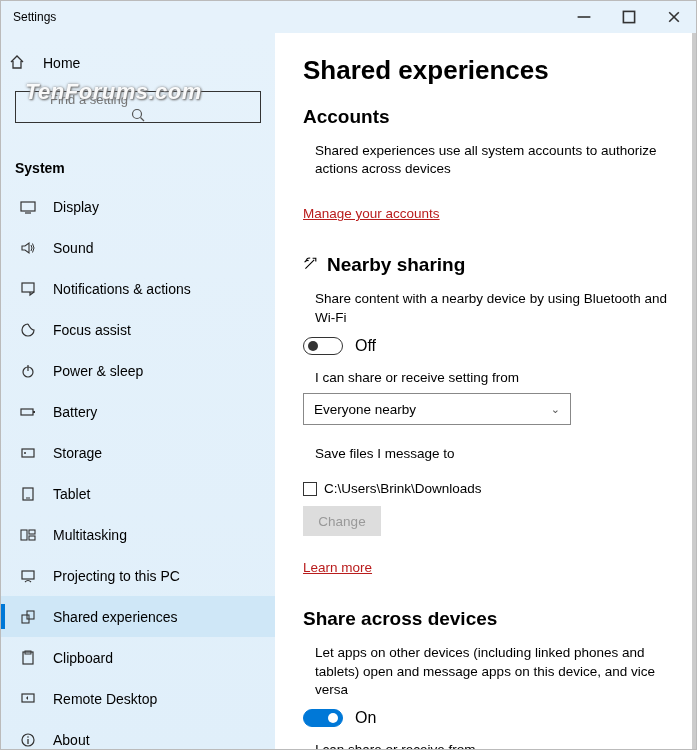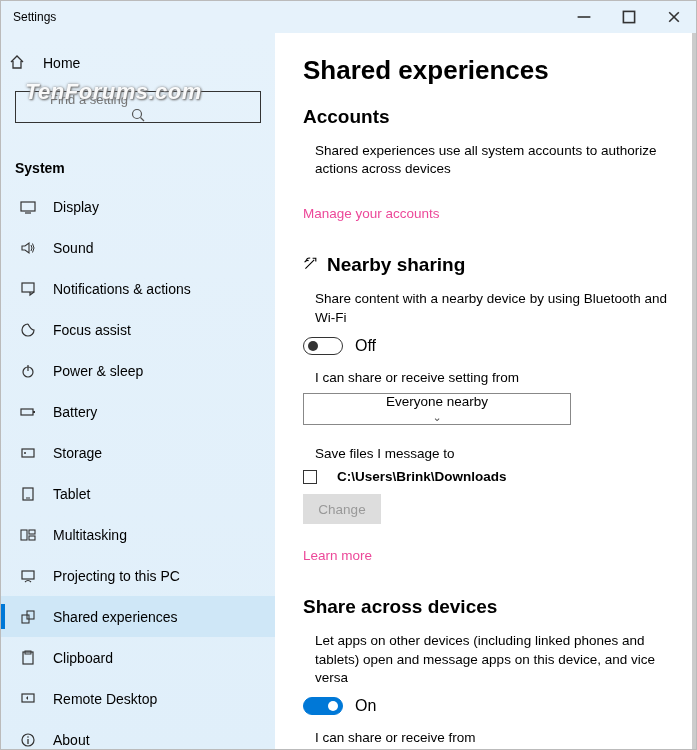--- a/index.html
+++ b/index.html
@@ -19,29 +19,29 @@
 .item { display: flex; align-items: center; height: 41px; padding-left: 18px; font-size: 14px; color: #000; cursor: pointer; position: relative; }
 .item.active { background: #cfe7f7; }
 .item.active::before { content: ""; position: absolute; left: 0; top: 8px; bottom: 8px; width: 4px; background: #0078d7; }
 .item .icon { width: 18px; margin-right: 16px; color: #333; display: flex; justify-content: center; }
 .watermark { position: absolute; top: 46px; left: 24px; font-size: 22px; font-weight: 700; color: rgba(255,255,255,0.95); text-shadow: 0 0 3px #888, 1px 1px 2px #666; font-style: italic; letter-spacing: 0.5px; pointer-events:none; }
 .main { flex: 1; padding: 22px 28px 0 28px; overflow-y: auto; position: relative; }
 .main h1 { font-size: 26px; font-weight: 600; margin-bottom: 20px; }
 .main h2 { font-size: 19px; font-weight: 600; margin: 12px 0 14px 0; display: flex; align-items: center; gap: 8px; }
 .main p { font-size: 13.5px; color: #000; line-height: 1.35; margin-bottom: 6px; margin-left: 12px; }
 .highlight { background: #ffff54; display: inline-block; padding: 1px 3px; margin-top: 4px; font-size: 13.5px; }
-.link { color: #ec4899; font-size: 13.5px; cursor: pointer; margin-top: 4px; display: inline-block; }
+.link { color: #b91c1c; font-size: 13.5px; cursor: pointer; margin-top: 4px; display: inline-block; text-decoration: underline; }
 .toggle-row { display: flex; align-items: center; gap: 12px; margin: 10px 0 14px 0; }
 .toggle { width: 40px; height: 18px; border: 1px solid #333; border-radius: 10px; position: relative; }
 .toggle::after { content: ""; position: absolute; width: 10px; height: 10px; background: #333; border-radius: 50%; top: 3px; left: 4px; }
 .toggle.on { background: #0078d7; border-color: #0078d7; }
 .toggle.on::after { background: #fff; left: auto; right: 4px; }
-.select { width: 268px; height: 32px; border: 1.5px solid #888; display: flex; align-items: center; padding: 0 10px; font-size: 13.5px; justify-content: space-between; margin-top: 6px; flex-direction: column; }
+.select { width: 268px; height: 32px; border: 1.5px solid #888; display: flex; align-items: center; padding: 0 10px; font-size: 13.5px; justify-content: space-between; margin-top: 6px; }
 .chev { font-size: 11px; color: #555; }
-.pathrow { display: flex; align-items: center; gap: 20px; margin-top: 6px; font-size: 13.5px; font-weight: bold; }
+.pathrow { display: flex; align-items: center; gap: 7px; margin-top: 18px; font-size: 13.5px; }
 .sq { width: 14px; height: 14px; border: 1.5px solid #333; }
 .btn { width: 78px; height: 30px; background: #ddd; color: #999; font-size: 13.5px; display: flex; align-items: center; justify-content: center; margin-top: 10px; }
 .section-gap { height: 20px; }
 .scrollbar-fake { position: absolute; right: 0; top: 0; bottom: 0; width: 4px; background: #ccc; }
 svg { width: 16px; height: 16px; }
 </style>
 </head>
 <body>
 
 <div class="titlebar">

